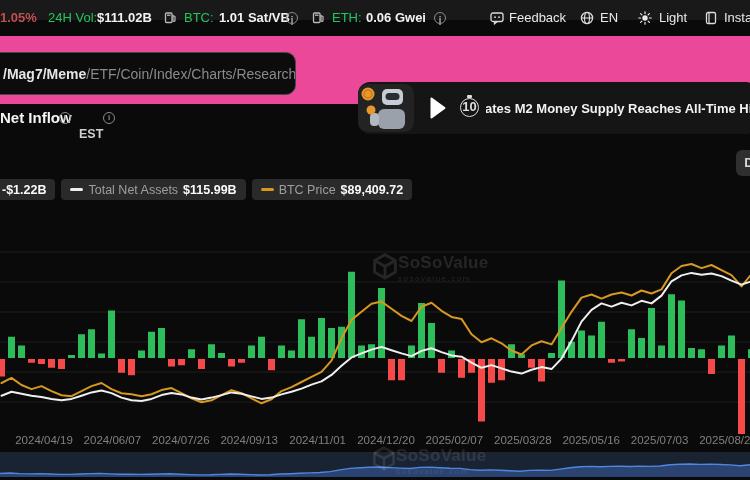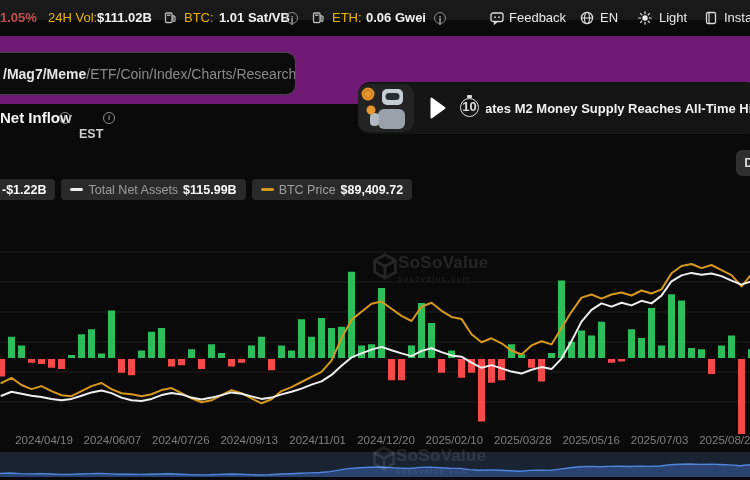--- a/index.html
+++ b/index.html
@@ -2,29 +2,29 @@
 <html><head>
 <meta charset="utf-8">
 <style>
   * { margin:0; padding:0; box-sizing:border-box; }
   html,body { width:750px; height:480px; overflow:hidden; }
   body { background:#0a0a0a; font-family:"Liberation Sans", sans-serif; position:relative; color:#e8e8e8; }
 
   
   #topbar { position:absolute; left:0; top:0; width:750px; height:20px; background:#191919; }
   #topbar .t { position:absolute; top:10px; font-size:13px; line-height:16px; white-space:nowrap; }
-  .lbl { color:#eab308; }
+  .lbl { color:#22c55e; }
   .val { color:#f2f2f2; font-weight:700; }
   .pct { color:#c14f4f; font-weight:700; }
   .icn { position:absolute; top:11px; width:14px; height:14px; }
   .info { display:inline-block; width:12px; height:12px; border:1px solid #8a8a8a; border-radius:50%;
           color:#8a8a8a; font-size:8px; line-height:10px; text-align:center; vertical-align:1px; font-weight:700; }
 
   
-  #searchrow { position:absolute; left:0; top:36px; width:750px; height:68px; background:#701a75; }
+  #searchrow { position:absolute; left:0; top:36px; width:750px; height:68px; background:#ec4899; }
   #search-box { position:absolute; left:-60px; top:16px; width:356px; height:43px; border:1px solid #474747;
                 border-radius:10px; background:#0c0c0c; display:flex; align-items:center; padding-left:62px;
                 font-size:14px; white-space:nowrap; overflow:hidden; }
   .q-hi { color:#e6e6e6; font-weight:700; }
   .q-dim { color:#8a8a8a; }
 
   #mediabar { position:absolute; left:358px; top:46px; width:400px; height:52px; background:#151515; border-radius:12px; }
   #avatar { position:absolute; left:0; top:2px; width:56px; height:48px; border-radius:10px; background:#232323; overflow:hidden; }
   #play-btn { position:absolute; left:72px; top:15px; width:16px; height:22px; }
   #timer { position:absolute; left:102px; top:16px; width:19px; height:19px; border:1.6px solid #dedede; border-radius:50%;
@@ -178,21 +178,21 @@
   </div>
 </div>
 
 <div id="x-axis">
     <div class="xlab" style="left: 44px;">2024/04/19</div>
     <div class="xlab" style="left: 112.4px;">2024/06/07</div>
     <div class="xlab" style="left: 180.8px;">2024/07/26</div>
     <div class="xlab" style="left: 249.2px;">2024/09/13</div>
     <div class="xlab" style="left: 317.6px;">2024/11/01</div>
     <div class="xlab" style="left: 386px;">2024/12/20</div>
-    <div class="xlab" style="left: 454.4px;">2025/02/10</div>
+    <div class="xlab" style="left: 454.4px;">2025/02/07</div>
     <div class="xlab" style="left: 522.8px;">2025/03/28</div>
     <div class="xlab" style="left: 591.2px;">2025/05/16</div>
     <div class="xlab" style="left: 659.6px;">2025/07/03</div>
     <div class="xlab" style="left: 728px;">2025/08/22</div>
   </div>
 
 <div id="topbar">
   <span class="t pct" style="left:0">1.05%</span>
   <span class="t lbl" style="left:48px">24H Vol:</span>
   <span class="t val" style="left:97px">$111.02B</span>

